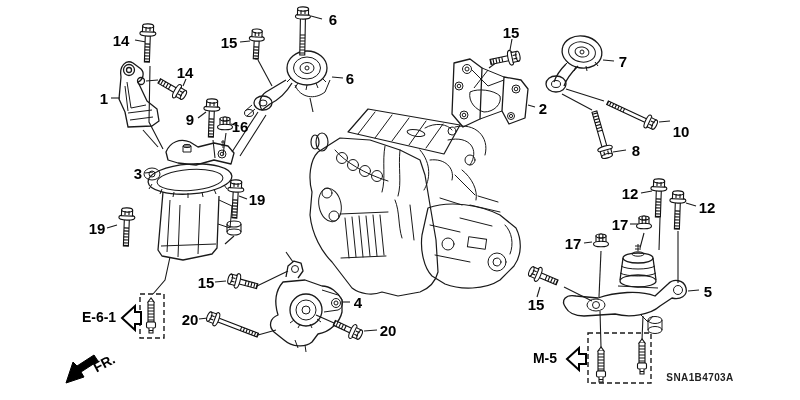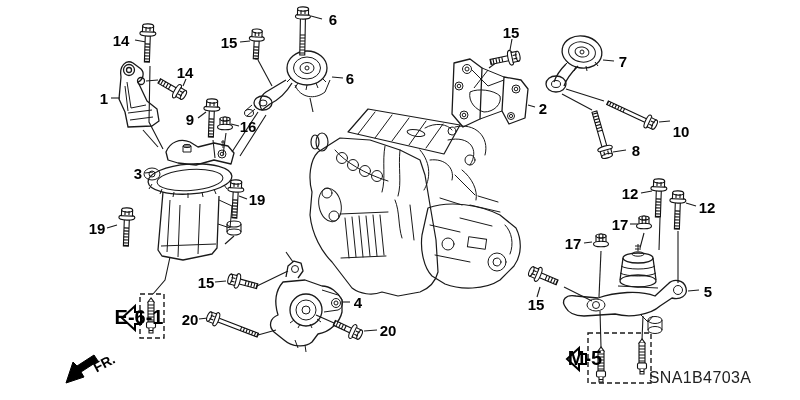--- a/index.html
+++ b/index.html
@@ -1,23 +1,23 @@
 <!DOCTYPE html>
 <html><head>
 <meta charset="utf-8">
 <style>
   html,body{margin:0;padding:0;background:#fff;}
   .stage{position:relative;width:800px;height:400px;background:#ffffff;overflow:hidden;
          font-family:"Liberation Sans",sans-serif;}
   .stage svg{position:absolute;left:0;top:0;}
   .lbl{position:absolute;transform:translate(-50%,-50%);font-weight:bold;font-size:15px;
        color:#000;line-height:1;white-space:nowrap;letter-spacing:0;}
-  .ref{font-size:20px;margin-left:40px;}
+  .ref{font-size:14px;}
   .fr{transform:translate(-50%,-50%) rotate(-28deg);font-size:14px;}
-  .code{font-size:16px;font-weight:normal;color:#222;letter-spacing:.4px;}
+  .code{font-size:10px;font-weight:bold;color:#222;letter-spacing:.4px;}
 </style>
 </head>
 <body>
 
 <div class="stage">
 
 <svg width="800" height="400" viewBox="0 0 800 400">
   <defs>
     <g id="boltS" stroke="#111" fill="#fff" stroke-width="1.1">
       <path d="M-2.5,6 L-2.5,24 L2.5,24 L2.5,6"></path>
@@ -310,21 +310,21 @@
   <div class="lbl" style="left:229px;top:42px">15</div>
   <div class="lbl" style="left:333px;top:19px">6</div>
   <div class="lbl" style="left:185px;top:72px">14</div>
   <div class="lbl" style="left:104px;top:98px">1</div>
   <div class="lbl" style="left:350px;top:78px">6</div>
   <div class="lbl" style="left:511px;top:32px">15</div>
   <div class="lbl" style="left:623px;top:61px">7</div>
   <div class="lbl" style="left:543px;top:108px">2</div>
   <div class="lbl" style="left:681px;top:131px">10</div>
   <div class="lbl" style="left:190px;top:119px">9</div>
-  <div class="lbl" style="left:248px;top:126px">16</div>
+  <div class="lbl" style="left:240px;top:126px">16</div>
   <div class="lbl" style="left:636px;top:150px">8</div>
   <div class="lbl" style="left:138px;top:173px">3</div>
   <div class="lbl" style="left:257px;top:199px">19</div>
   <div class="lbl" style="left:97px;top:228px">19</div>
   <div class="lbl" style="left:630px;top:193px">12</div>
   <div class="lbl" style="left:707px;top:207px">12</div>
   <div class="lbl" style="left:620px;top:224px">17</div>
   <div class="lbl" style="left:573px;top:243px">17</div>
   <div class="lbl" style="left:206px;top:282px">15</div>
   <div class="lbl" style="left:536px;top:304px">15</div>

